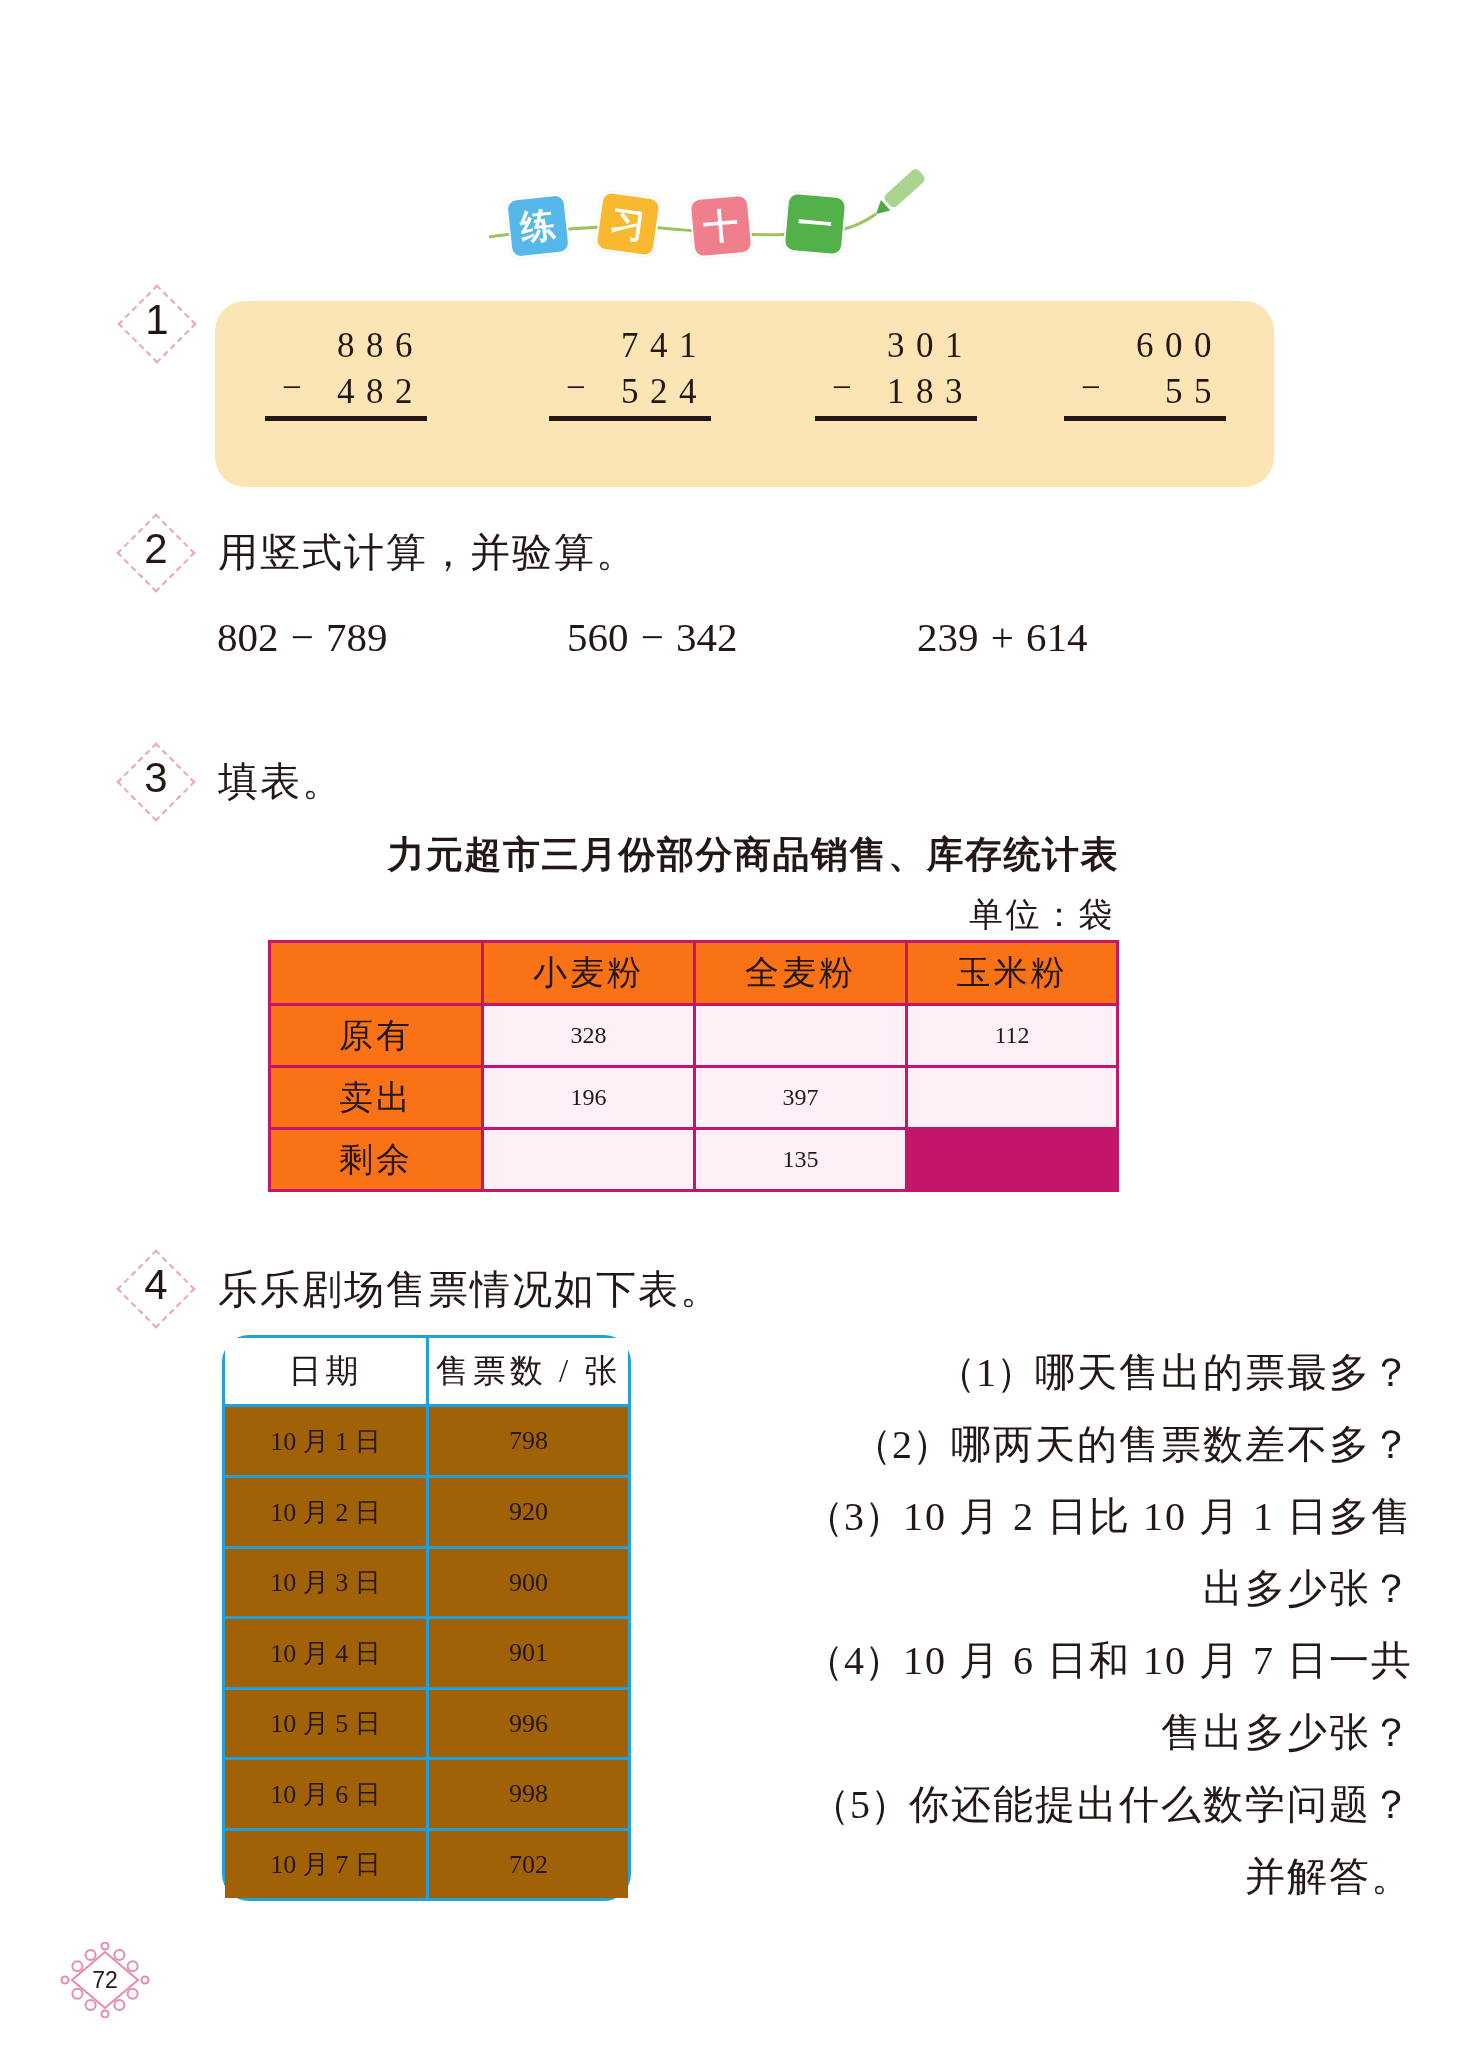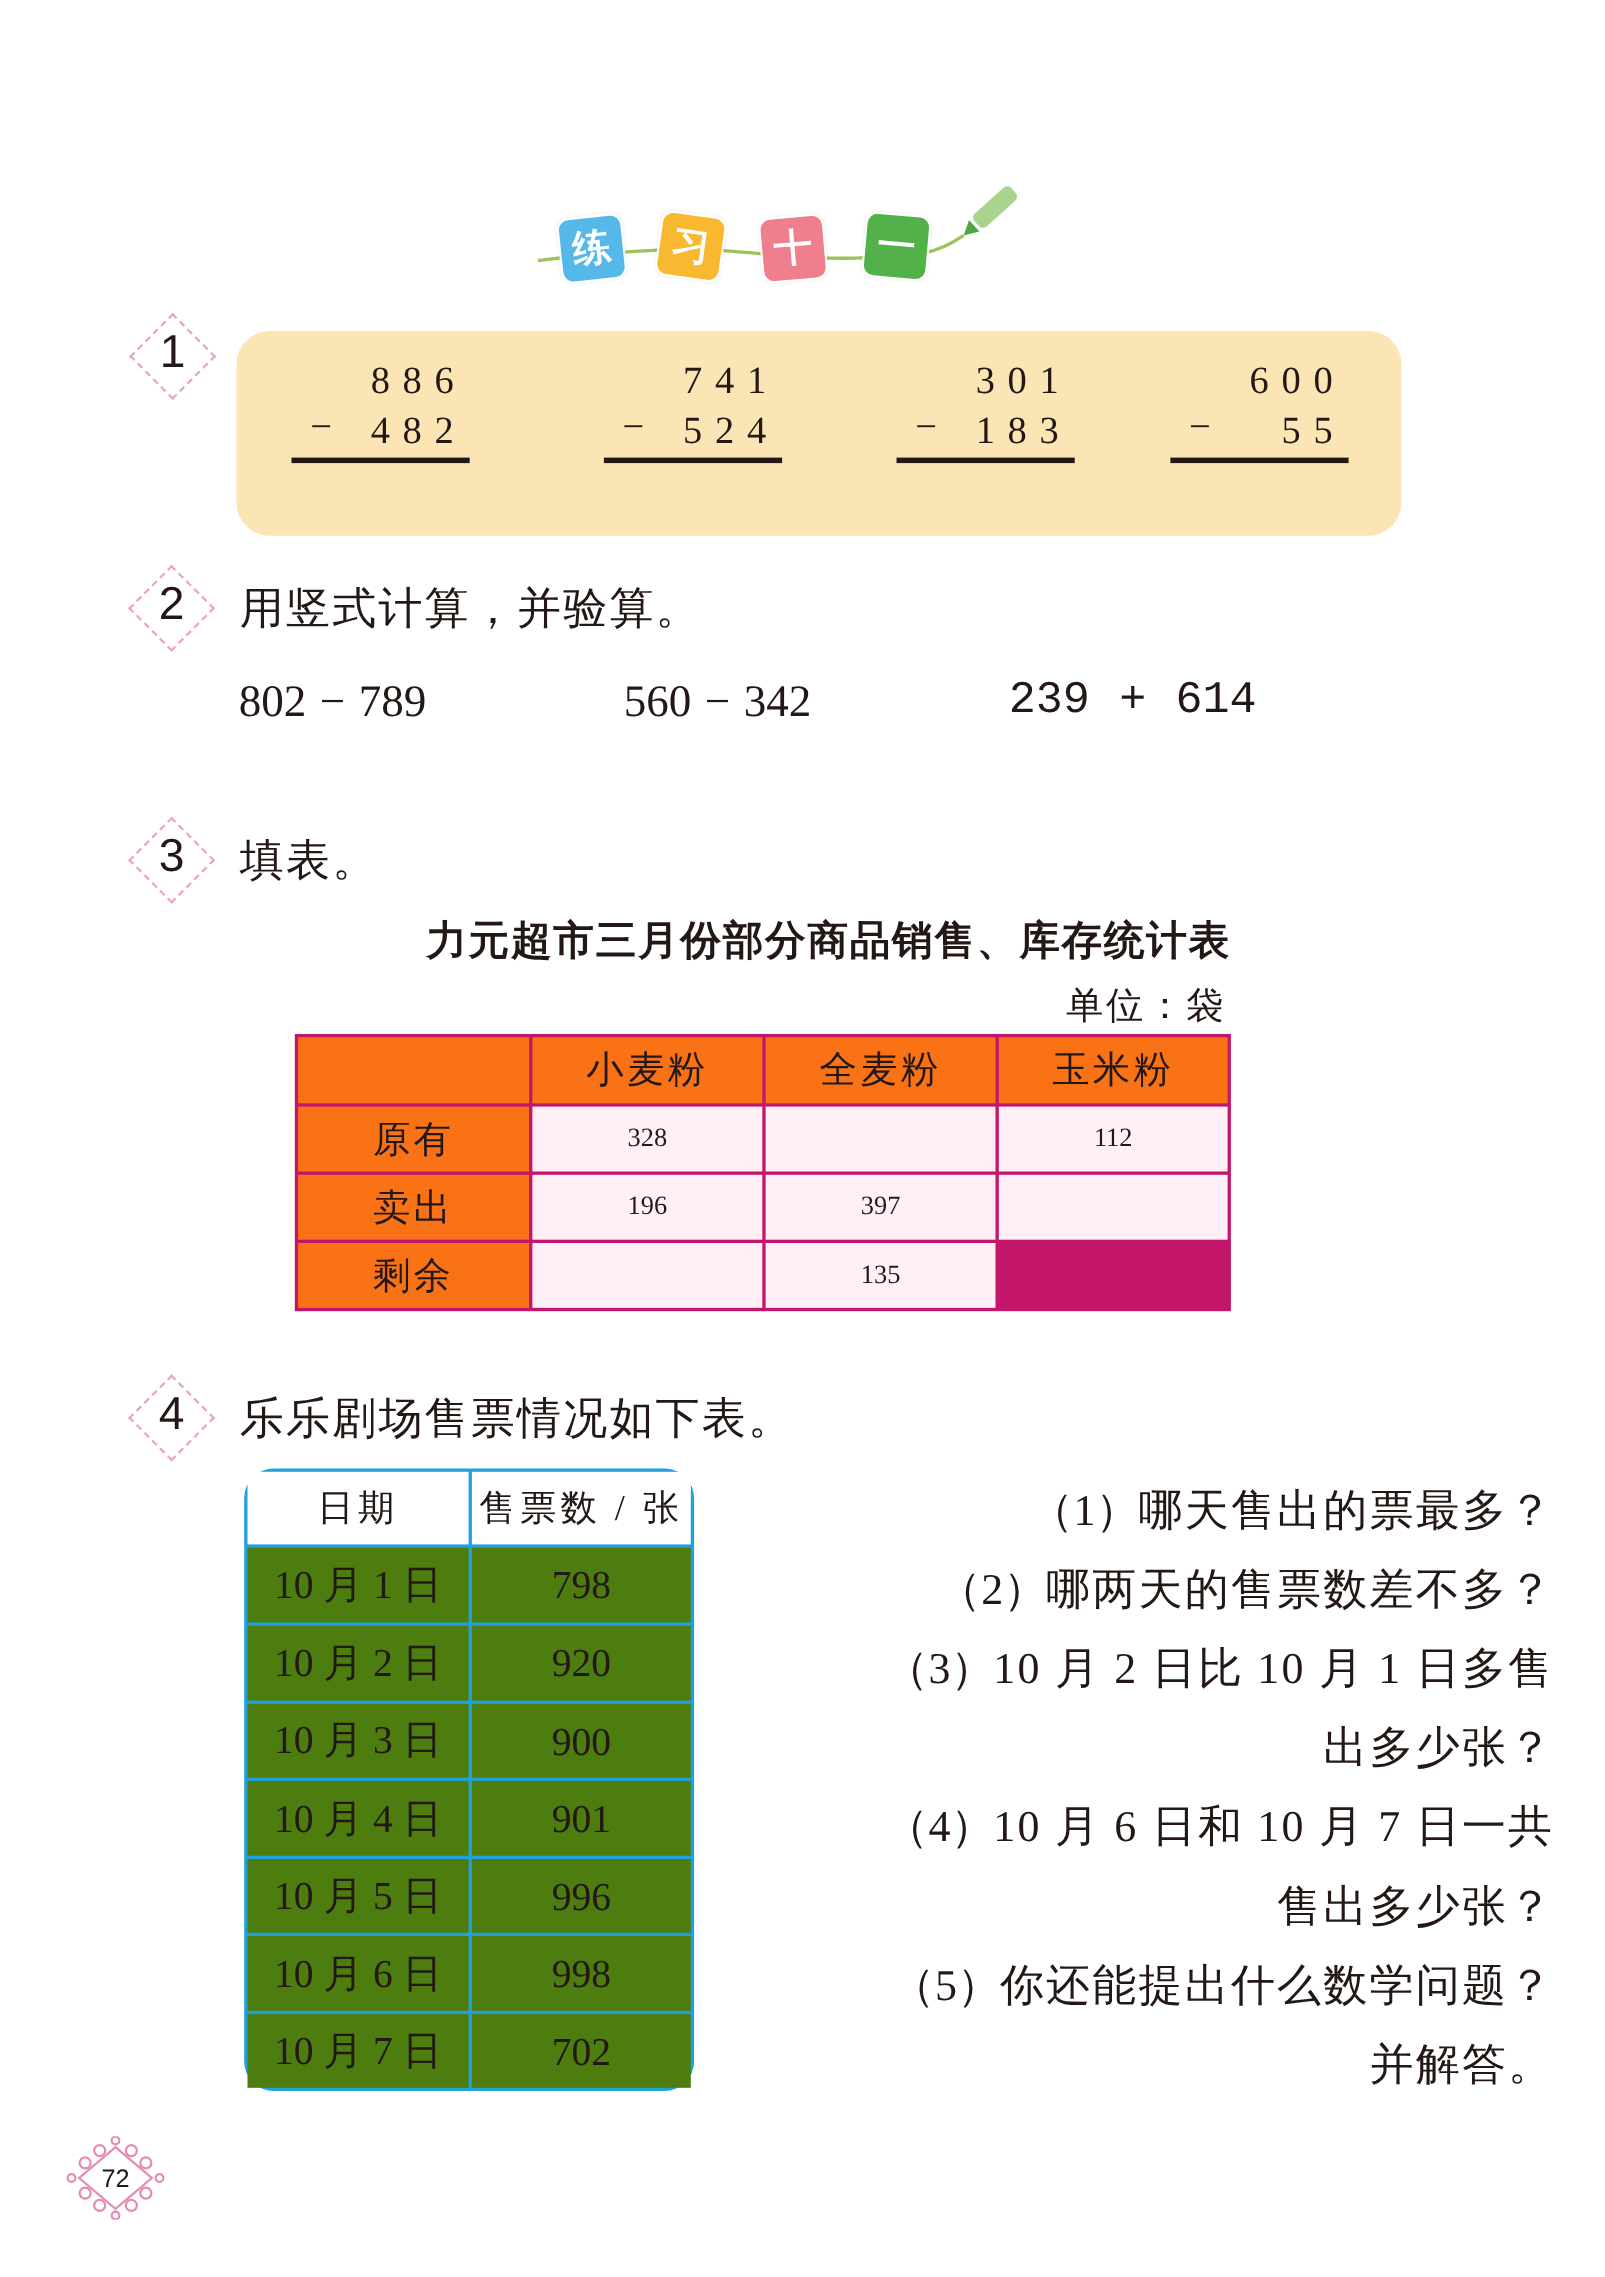--- a/index.html
+++ b/index.html
@@ -35,21 +35,21 @@
 
   
   .t3-title{position:absolute;left:268px;width:851px;top:830px;height:50px;line-height:50px;text-align:right;font-family:"DejaVu Sans",sans-serif;font-weight:bold;font-size:37px;letter-spacing:1.5px;white-space:nowrap;}
   .t3-unit{position:absolute;right:344px;top:893px;height:44px;line-height:44px;font-size:34px;letter-spacing:2.5px;white-space:nowrap;}
   .grid3{position:absolute;left:268px;top:940px;display:grid;grid-template-columns:210px 209px 209px 208px;grid-template-rows:60px 59px 59px 59px;gap:3px;padding:3px;background:#c3166a;}
   .grid3 .cell{display:flex;align-items:center;justify-content:center;background:#fef0f6;font-size:24px;white-space:pre;}
   .grid3 .hd{background:#f97316;font-size:34px;letter-spacing:3px;}
 
   
   .grid4{position:absolute;left:222px;top:1335px;display:grid;grid-template-columns:201px 199px;grid-template-rows:66px 68px 68px 67px 68px 67px 68px 67px;gap:3px;padding:3px;background:#21a1dc;border-radius:27px;}
-  .grid4 .cell{display:flex;align-items:center;justify-content:center;background:#4d7c0f;font-size:36px;white-space:pre;}
+  .grid4 .cell{display:flex;align-items:center;justify-content:center;background:#a16207;font-size:26px;white-space:pre;}
   .grid4 .hd{background:#ffffff;font-size:33px;letter-spacing:4px;}
 
   .questions{position:absolute;left:673px;top:1337px;width:740px;font-size:40px;text-align:right;}
   .qline{height:72px;line-height:72px;white-space:pre;letter-spacing:2px;}
   .qlabel{display:inline-block;width:99px;letter-spacing:0;}
   .qline.cont{padding-left:103px;}
 
   
   .pagenum{position:absolute;left:60px;top:1942px;width:90px;height:76px;}
 </style>
@@ -99,21 +99,21 @@
   <div class="c-line"></div>
 </div>
 
 <div class="marker" style="left:116px;top:513px;">
   <div class="dia"></div>
   <div class="mnum">2</div>
 </div>
 <div class="heading" style="top:528px;">用竖式计算，并验算。</div>
 <div class="expr" style="left:217px;">802 − 789</div>
 <div class="expr" style="left:567px;">560 − 342</div>
-<div class="expr" style="left:917px;font-family:Liberation Mono, monospace;">239 + 614</div>
+<div class="expr" style="left:917px;">239 + 614</div>
 
 <div class="marker" style="left:116px;top:742px;">
   <div class="dia"></div>
   <div class="mnum">3</div>
 </div>
 <div class="heading" style="top:757px;">填表。</div>
 <div class="t3-title">力元超市三月份部分商品销售、库存统计表</div>
 <div class="t3-unit">单位：袋</div>
 
 <div class="grid3">

